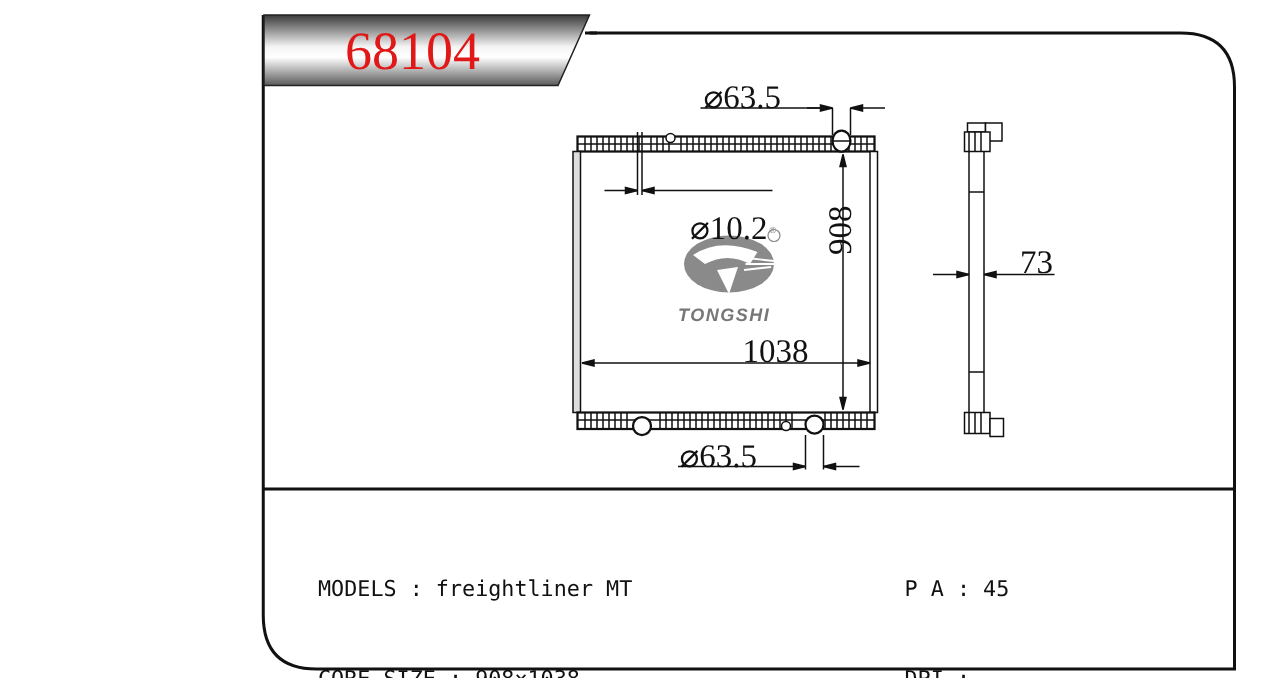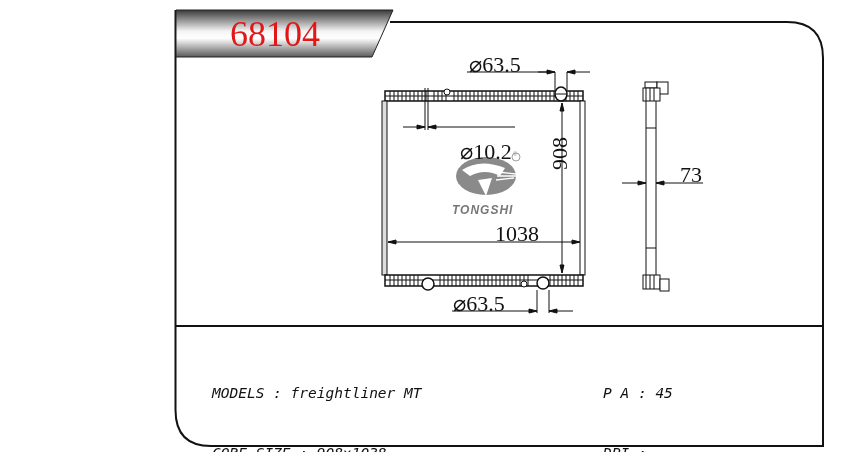--- a/index.html
+++ b/index.html
@@ -3,21 +3,21 @@
 <meta charset="utf-8">
 <style>
   html, body { margin:0; padding:0; background:#ffffff; }
   body { width:844px; height:452px; position:relative; overflow:hidden; font-family:"Liberation Sans", sans-serif; }
   #stage { position:absolute; left:0; top:0; width:844px; height:452px; }
   .part-no { position:absolute; left:200px; top:10px; width:150px; height:48px; line-height:48px; text-align:center;
              font-family:"Liberation Serif", serif; font-size:36px; color:#e01818; }
   .info { position:absolute; font-family:"DejaVu Sans Mono", "Liberation Mono", monospace; font-size:14.5px; color:#111; line-height:20px; white-space:pre; }
   .info-left { left:212px; top:343px; }
   .info-right { left:603px; top:343px; }
-  .info-line { height:20px;font-style:italic; }
+  .info-line { height:20px; }
   .dim { position:absolute; font-family:"Liberation Serif", serif; font-size:22px; color:#111; white-space:nowrap; }
   .logo-text { position:absolute; left:452px; top:203px; font-family:"Liberation Sans", sans-serif; font-weight:bold; font-style:italic; font-size:12px; color:#777; letter-spacing:1px; }
 </style>
 </head>
 <body>
 
 <div id="stage">
 
   <svg width="844" height="452" style="position:absolute;left:0;top:0">
     <defs>

